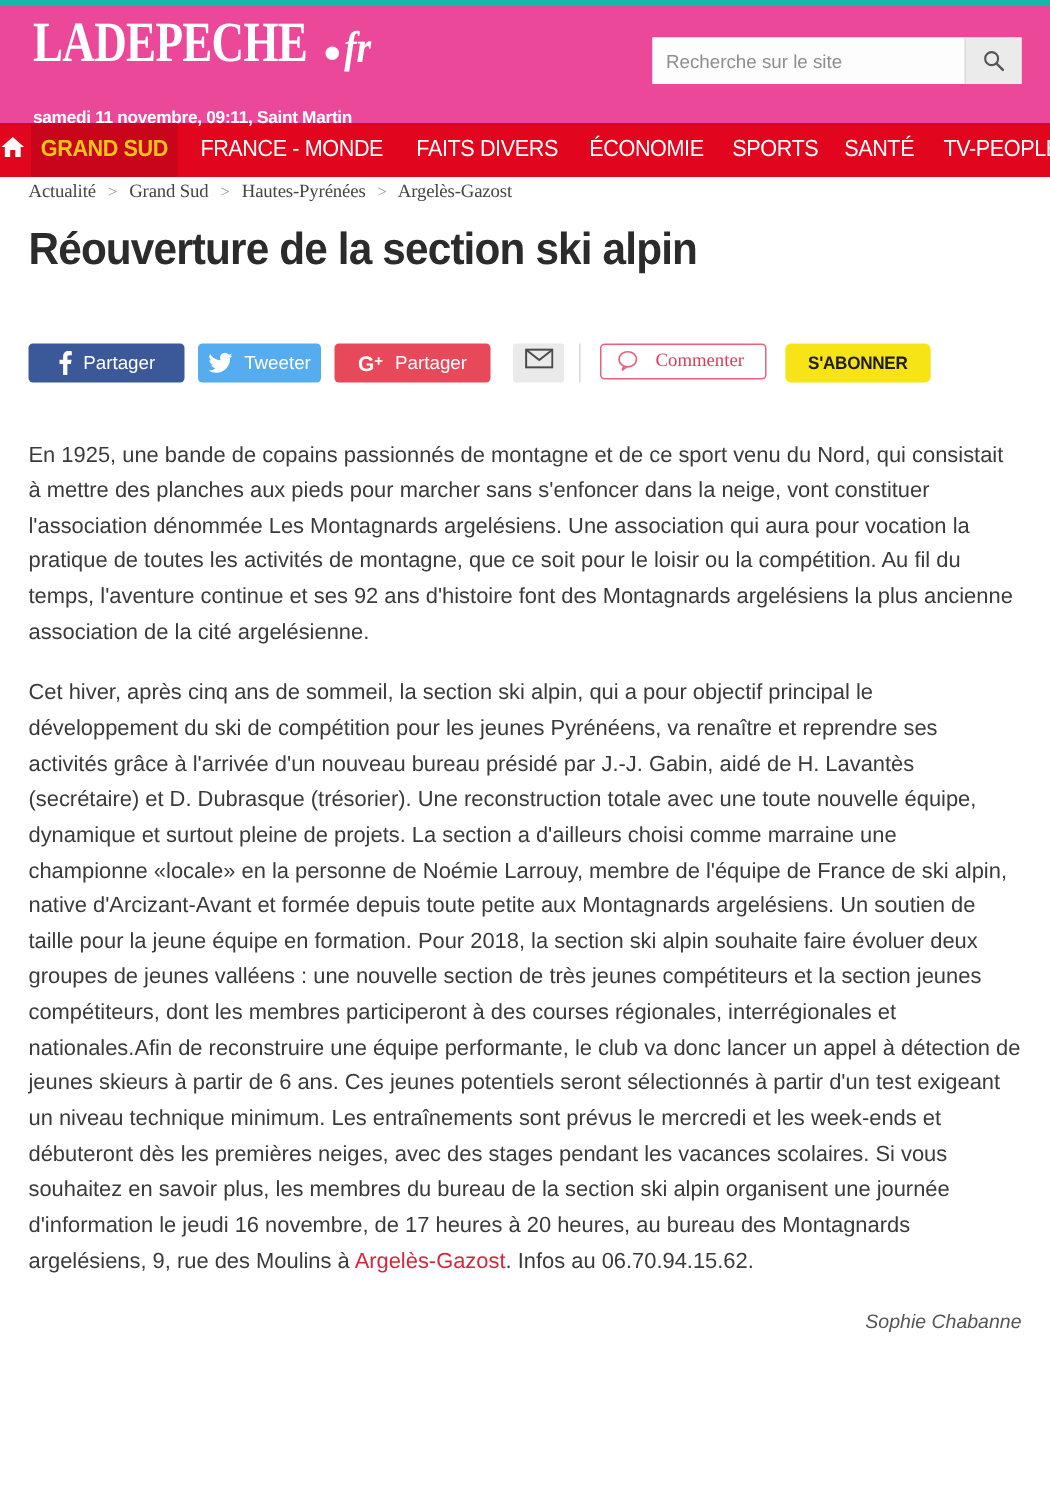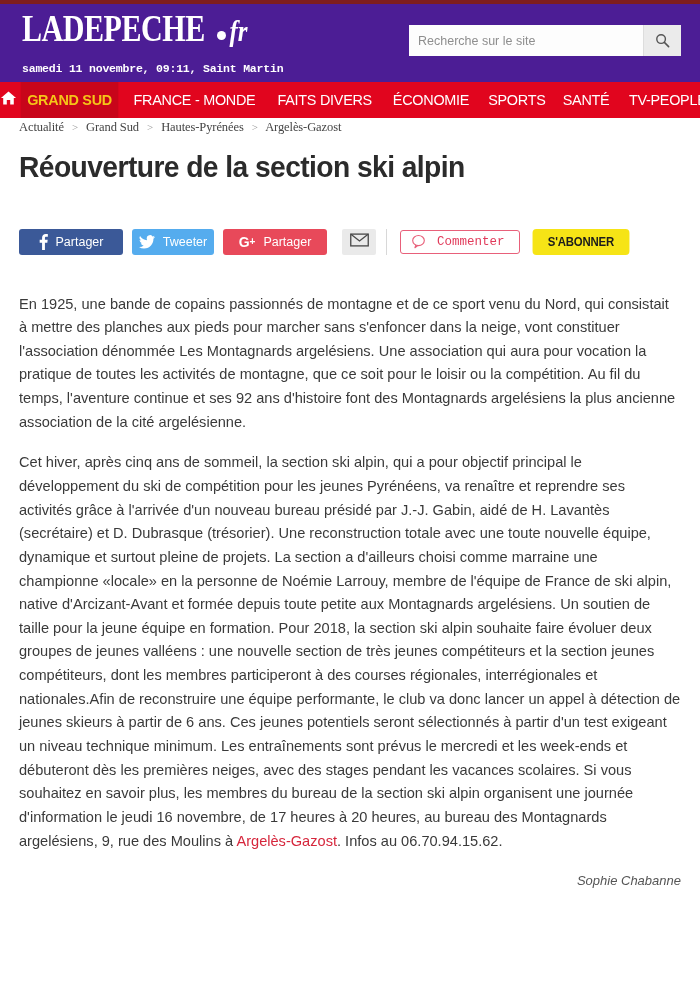--- a/index.html
+++ b/index.html
@@ -17,26 +17,26 @@
   .page {
     width: 700px;
     height: 990px;
     position: relative;
     background: #fff;
     box-sizing: border-box;
   }
 
   
   .site-header {
-    background: #4c1d95;
+    background: #ec4899;
     height: 82px;
     position: relative;
     padding: 0;
     margin: 0;
-    border-top: 4px solid #7f1d1d;
+    border-top: 4px solid #14b8a6;
     box-sizing: border-box;
   }
   .brand-block {
     position: absolute;
     left: 22px;
     top: 12px;
   }
   .logo {
     display: flex;
     align-items: baseline;
@@ -69,32 +69,31 @@
     font-size: 25px;
     color: #ffffff;
     transform: scaleY(1.18);
     transform-origin: left bottom;
     display: inline-block;
   }
   .date-line {
     color: #ffffff;
     font-size: 11.5px;
     font-weight: bold;
-    margin-top: 15px;
+    margin-top: 26px;
     letter-spacing: -0.2px;
-    font-family: Liberation Mono, monospace;
   }
 
   
   .search-wrap {
     position: absolute;
     right: 19px;
     top: 21px;
     display: flex;
-    width: 272px;
+    width: 246px;
     height: 31px;
     background: #fff;
   }
   .search-input {
     flex: 1;
     border: none;
     outline: none;
     font-family: "Liberation Sans", sans-serif;
     font-size: 12.5px;
     color: #666;
@@ -183,21 +182,21 @@
     margin: 13px 0 0 0;
     letter-spacing: -0.6px;
     transform: scaleX(0.94);
     transform-origin: left center;
     line-height: 1.15;
   }
 
   
   .share-bar {
     display: flex;
-    align-items: center;
+    align-items: flex-start;
     margin-top: 44px;
     gap: 0;
   }
   .share-btn {
     display: flex;
     align-items: center;
     justify-content: center;
     height: 26px;
     border-radius: 3px;
     color: #fff;
@@ -240,21 +239,21 @@
     align-items: center;
     height: 24px;
     border: 1px solid #e8607a;
     border-radius: 3px;
     background: #fff;
     color: #e13a5a;
     font-size: 12.5px;
     padding: 0 14px 0 10px;
     cursor: pointer;
     margin-right: 10px;
-    font-family: Liberation Mono, monospace;
+    font-family: Liberation Serif, serif;
   }
   .btn-comment .bubble { margin-right: 11px; display: inline-flex; }
   .btn-subscribe {
     background: #f6e416;
     color: #1c1c1c;
     font-size: 12px;
     font-weight: bold;
     height: 26px;
     border: none;
     border-radius: 4px;

